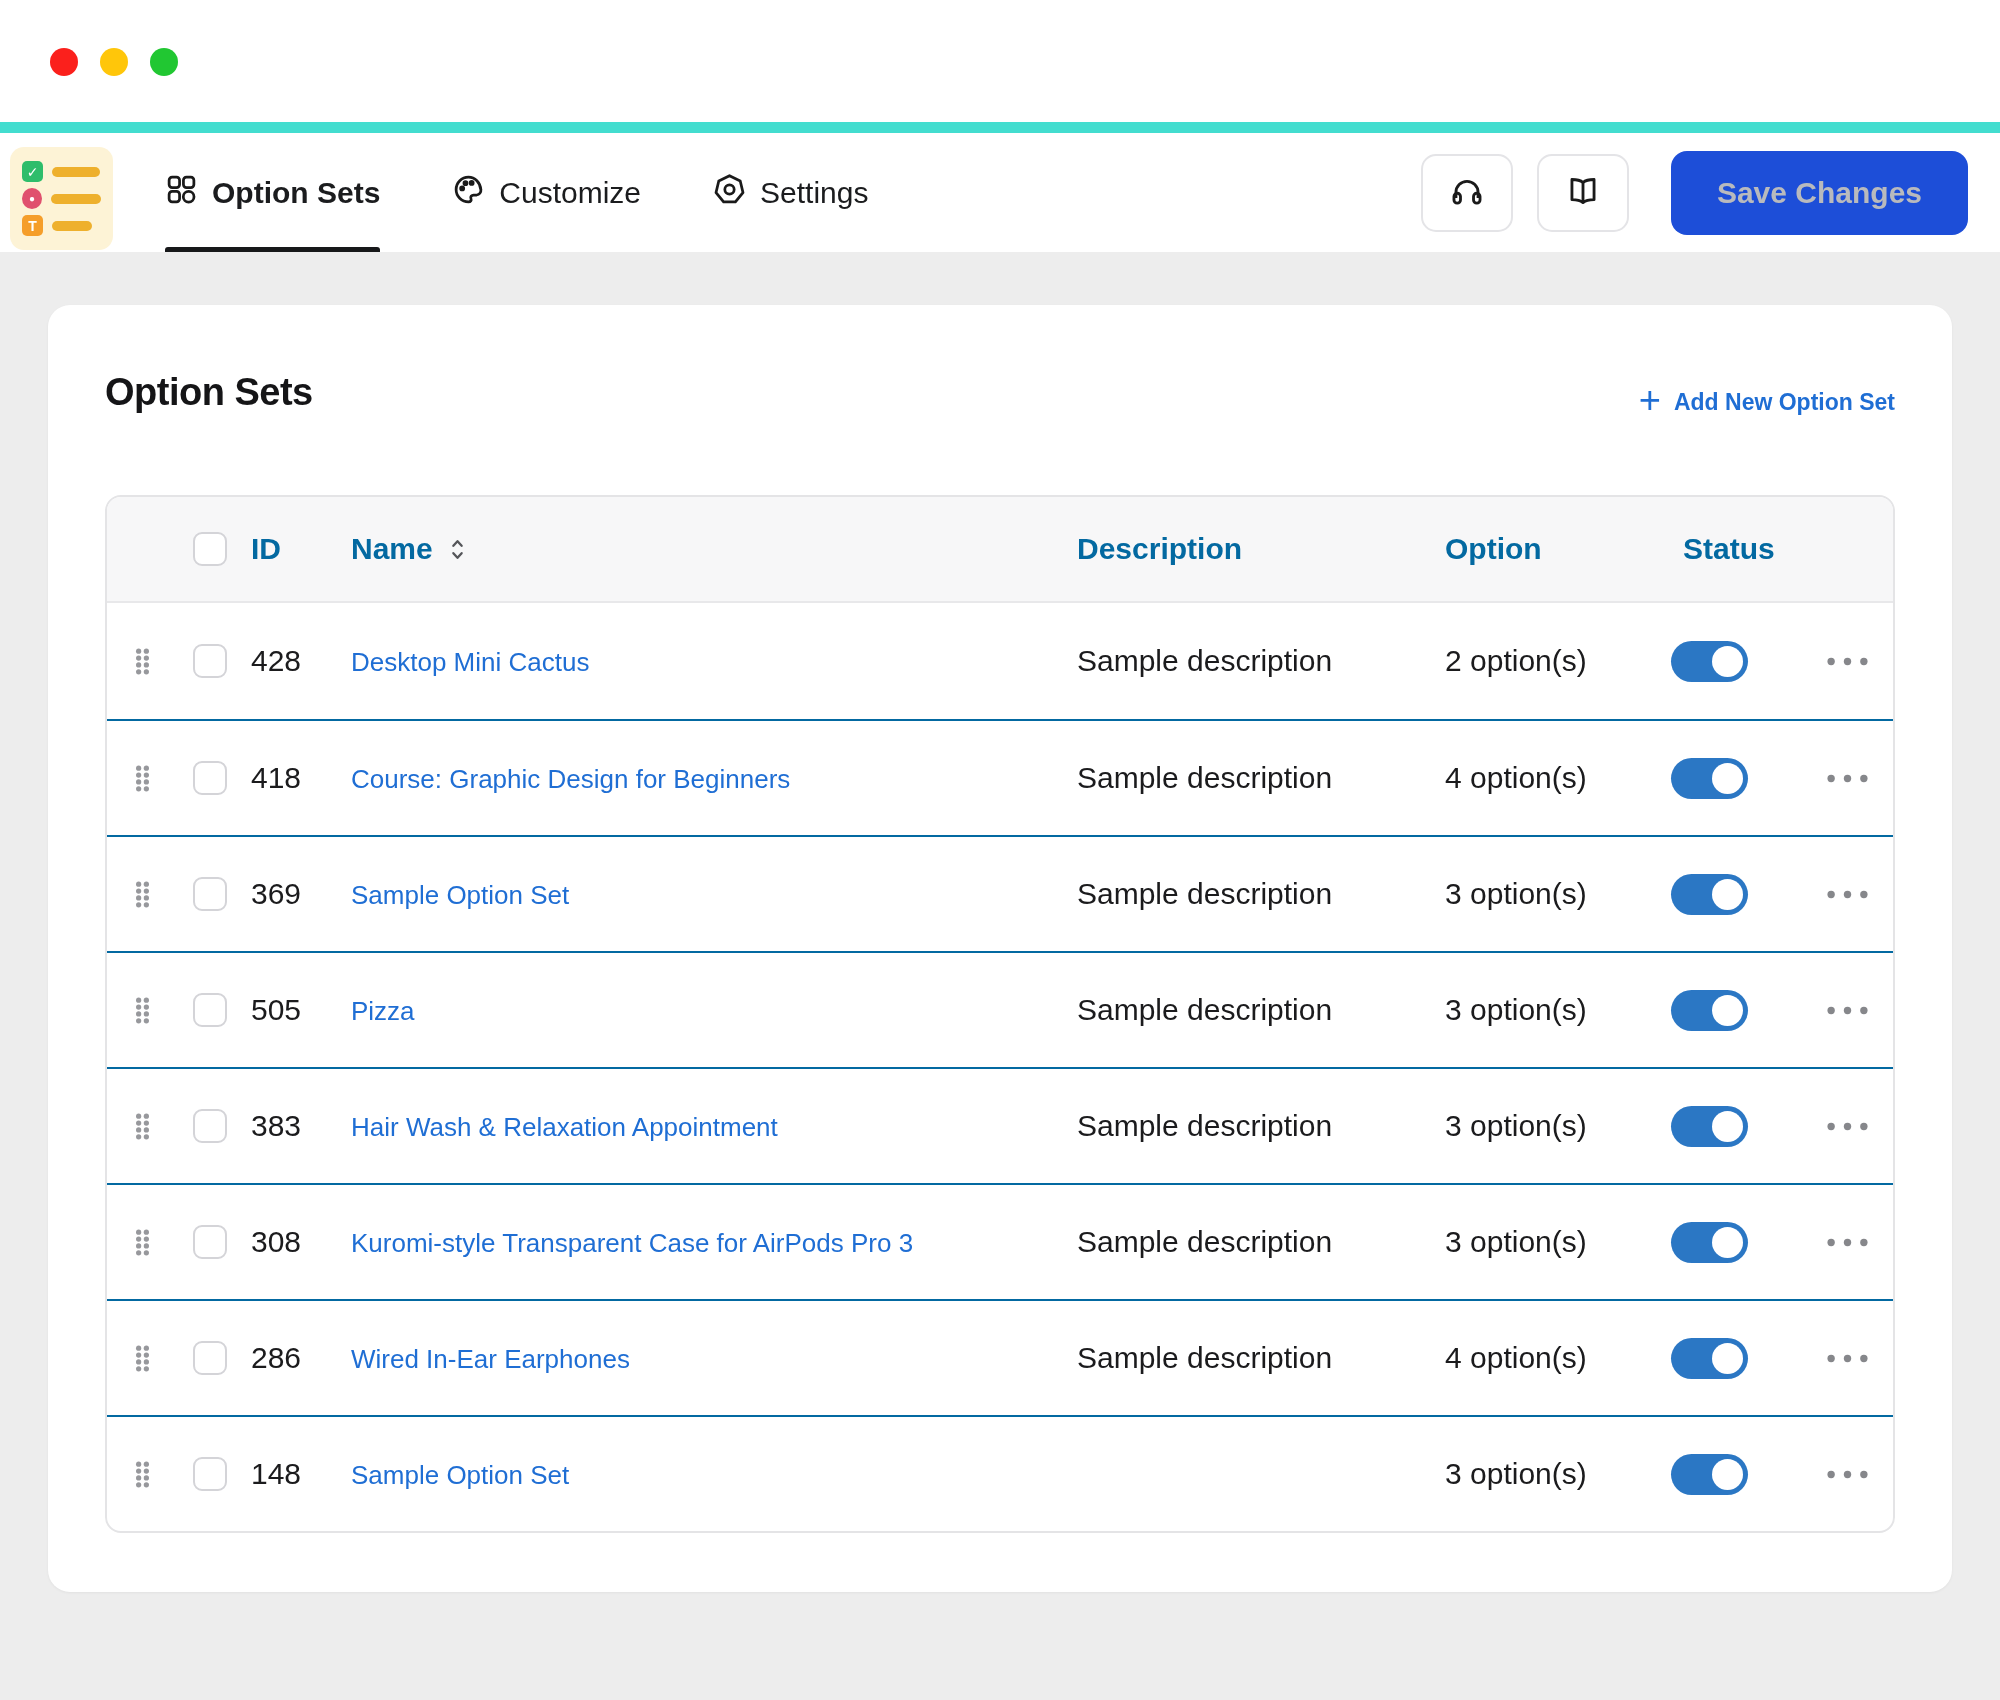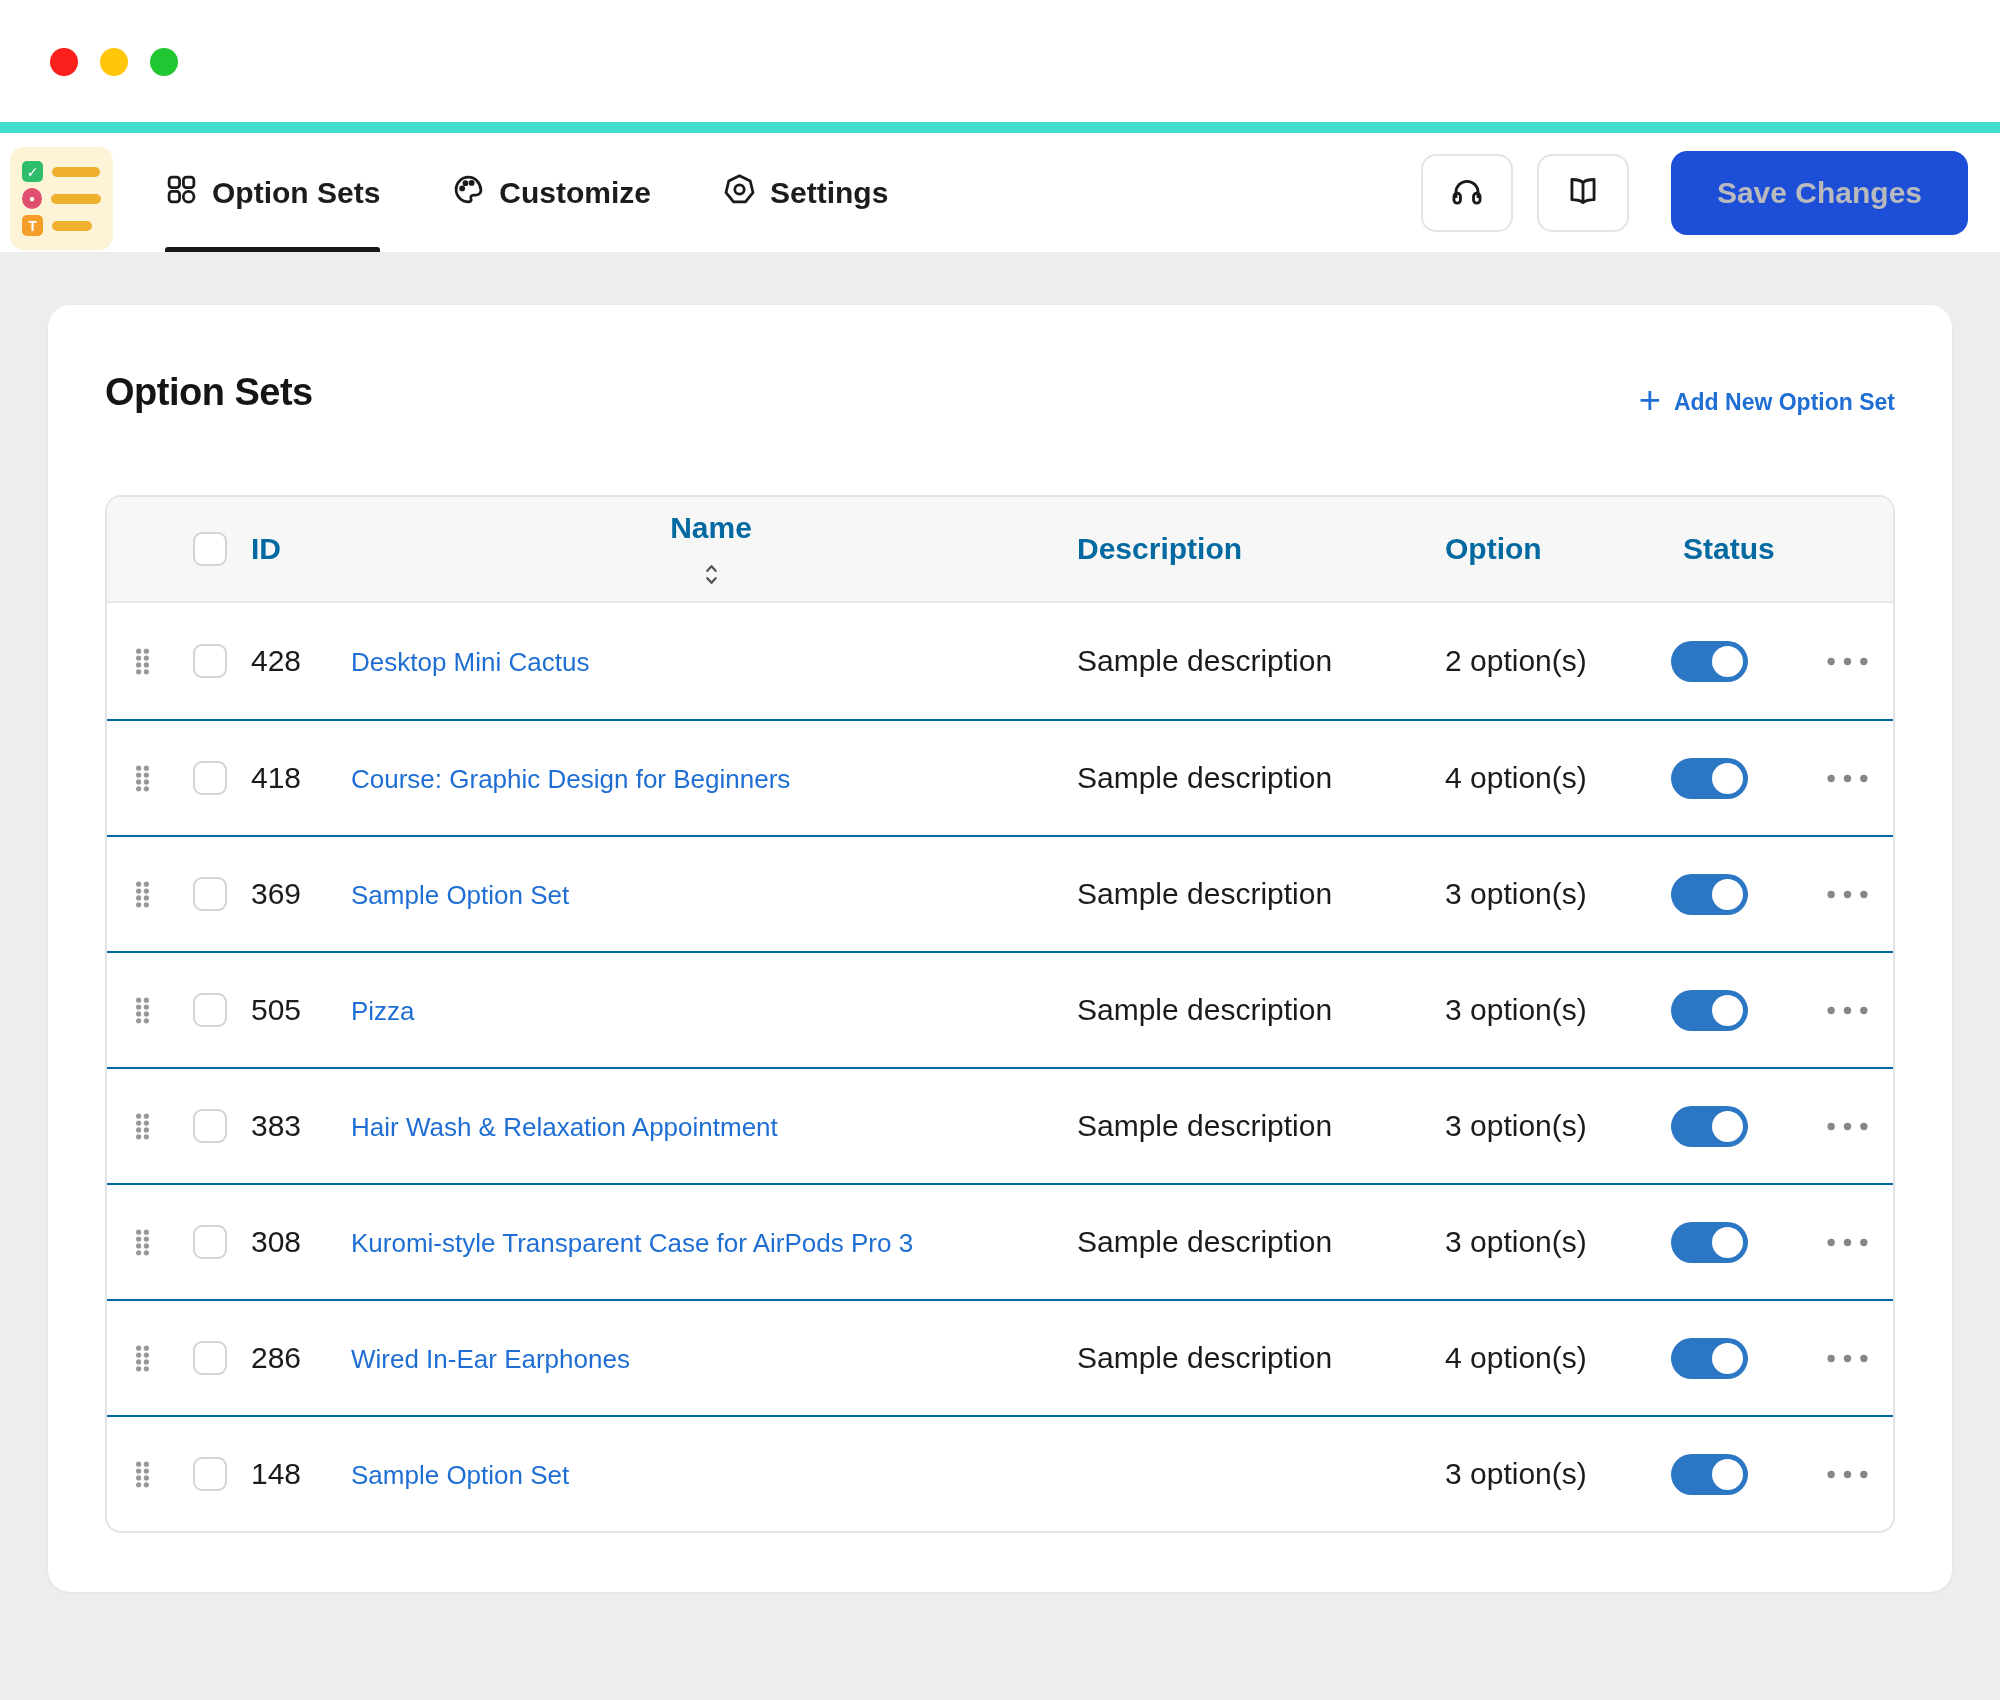--- a/index.html
+++ b/index.html
@@ -25,21 +25,21 @@
   .mini { width:21px; height:21px; border-radius:5px; color:#fff; font-size:14px; font-weight:700;
           display:flex; align-items:center; justify-content:center; line-height:1; }
   .mini.m1 { background:#2ebd6b; }
   .mini.m2 { background:#e0506e; border-radius:50%; font-size:10px; }
   .mini.m3 { background:#f59e2a; }
   .logo-bar { height:10px; border-radius:5px; background:var(--logo_bar,#eeb02d); }
   .logo-bar.b1 { width:48px; } .logo-bar.b2 { width:52px; } .logo-bar.b3 { width:40px; }
 
   .nav { position:absolute; left:165px; top:0; bottom:0; display:flex; gap:72px; }
   .tab { display:flex; align-items:center; gap:14px; position:relative; cursor:pointer;
-         font-size:30px; font-weight:700; color:#1b1c1e; }
+         font-size:30px; font-weight:400; color:#1b1c1e; }
   .tab.active { font-weight:700; }
   .tab.active::after { content:""; position:absolute; left:0; right:0; bottom:0; height:5px;
          background:#17181a; border-radius:3px 3px 0 0; }
   .tab svg { width:33px; height:33px; }
 
   .controls { position:absolute; right:32px; top:0; bottom:0; display:flex; align-items:center; gap:24px; }
   .icon-btn { width:92px; height:78px; background:#fff; border:2px solid #e4e4e7; border-radius:15px;
               display:flex; align-items:center; justify-content:center; cursor:pointer; }
   .icon-btn svg { width:34px; height:34px; }
   .save-btn { height:84px; padding:0 46px; margin-left:18px; border:none; border-radius:16px;
@@ -59,21 +59,21 @@
   
   .table { position:absolute; left:57px; top:190px; width:1790px; border:2px solid #e4e4e6;
            border-radius:16px; overflow:hidden; background:#fff; }
   .thead, .trow { display:grid; grid-template-columns:70px 66px 102px 726px 374px 210px 146px 1fr;
                   align-items:center; }
   .thead { height:106px; background:#f7f7f8; border-bottom:2px solid #e8e8ea; }
   .trow { height:116px; border-top:2px solid #0369a1; }
   .trow:first-child { border-top:none; }
   .th { font-size:30px; font-weight:700; color:#0369a1; }
   .th.pad, .cell.pad { padding-left:8px; }
-  .th-name { display:flex; align-items:center; gap:16px; padding-left:6px;flex-direction:column; }
+  .th-name { display:flex; align-items:center; gap:16px; padding-left:6px; }
   .sort { display:flex; cursor:pointer; }
   .cell { font-size:30px; color:#1b1b1d; }
   .c-center { display:flex; justify-content:center; align-items:center; }
   .checkbox { width:34px; height:34px; border:2.5px solid #d4d4d8; border-radius:9px; background:#fff;
               display:inline-block; cursor:pointer; }
   .c-name { padding-left:6px; }
   .namelink { color:var(--accent,#1f6ed4); text-decoration:none; cursor:pointer; font-size:26px; }
   .c-desc { padding-left:6px; }
   .toggle { position:relative; width:77px; height:41px; border-radius:21px; background:var(--toggle_on,#2b77c4);
             display:inline-block; cursor:pointer; margin-left:16px; }

